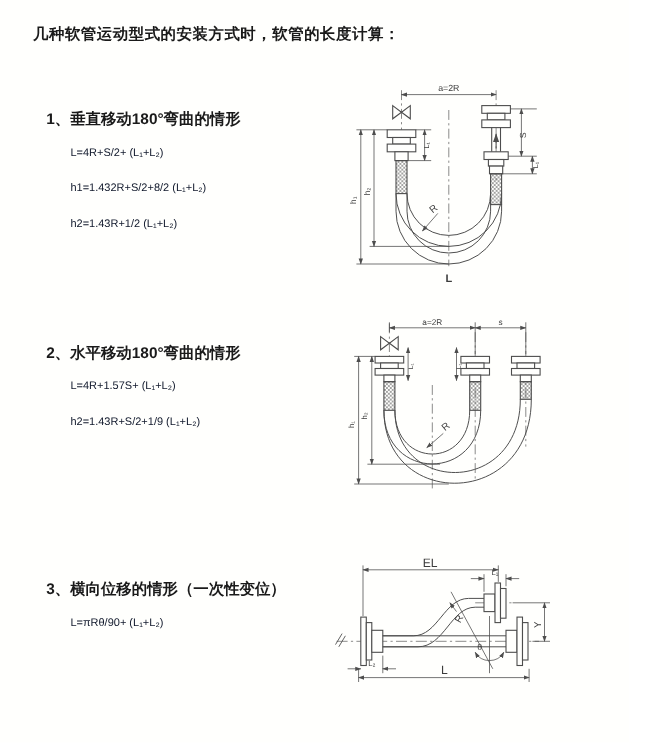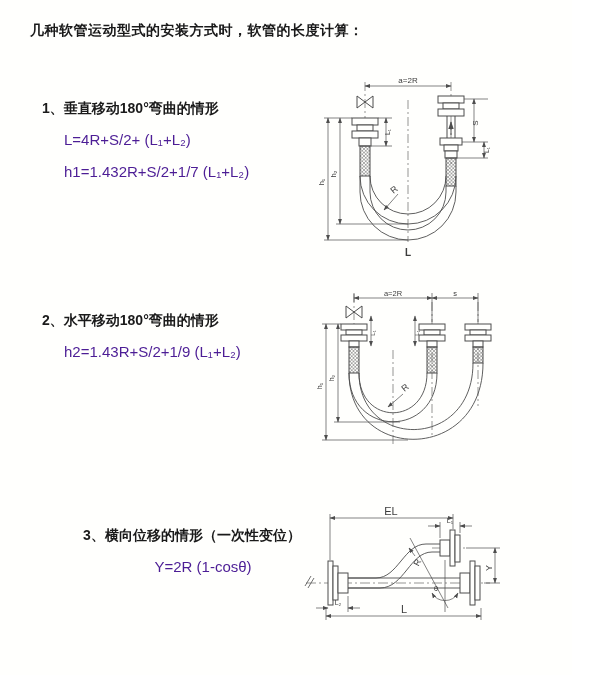--- a/index.html
+++ b/index.html
@@ -6,51 +6,53 @@
   body { font-family:"Liberation Sans","DejaVu Sans",sans-serif; background:#ffffff; }
   #page {
     position:relative; width:572px; height:675px;
     background:#fffffd; overflow:hidden; color:#1a1a1a;text-decoration:underline;
   }
   .doc-title {
     position:absolute; left:30px; top:22px;
     font-size:14px; font-weight:bold; letter-spacing:0.5px;
   }
   .sec { position:absolute; left:42px; width:300px; }
-  #sec1 { top:92px; } #sec2 { top:304px; } #sec3 { top:519px;text-align:center; }
+  #sec1 { top:92px; } #sec2 { top:304px; } #sec3 { top:519px; }
   .sec-heading { font-size:14px; font-weight:bold; line-height:32px; white-space:nowrap; }
-  .formula { font-size:15px; line-height:32px; margin-left:22px; white-space:nowrap; color:#4c1d95; }
+  .formula { font-size:10px; line-height:32px; margin-left:22px; white-space:nowrap; color:#0f172a; }
   .dia { position:absolute; }
   #dia1 { left:308px; top:72px; }
   #dia2 { left:308px; top:288px; }
   #dia3 { left:298px; top:504px; }
   svg { display:block; }
   svg text { font-family:"Liberation Sans","DejaVu Sans",sans-serif; fill:#3c3c3c; }
 </style>
 </head>
 <body>
 
 <div id="page">
 
   <div class="doc-title">几种软管运动型式的安装方式时，软管的长度计算：</div>
 
   <div class="sec" id="sec1">
     <div class="sec-heading">1、垂直移动180°弯曲的情形</div>
     <div class="formula">L=4R+S/2+ (L₁+L₂)</div>
-    <div class="formula">h1=1.432R+S/2+1/7 (L₁+L₂)</div>
+    <div class="formula">h1=1.432R+S/2+8/2 (L₁+L₂)</div>
+    <div class="formula">h2=1.43R+1/2 (L₁+L₂)</div>
   </div>
 
   <div class="sec" id="sec2">
     <div class="sec-heading">2、水平移动180°弯曲的情形</div>
+    <div class="formula">L=4R+1.57S+ (L₁+L₂)</div>
     <div class="formula">h2=1.43R+S/2+1/9 (L₁+L₂)</div>
   </div>
 
   <div class="sec" id="sec3">
     <div class="sec-heading">3、横向位移的情形（一次性变位）</div>
-    <div class="formula">Y=2R (1-cosθ)</div>
+    <div class="formula">L=πRθ/90+ (L₁+L₂)</div>
   </div>
 
   <div class="dia" id="dia1">
   <svg width="282" height="188" viewBox="0 0 282 188">
     <defs>
       <pattern id="hatch1" patternUnits="userSpaceOnUse" width="3.5" height="3.5">
         <path d="M0,3.5 L3.5,0 M0,0 L3.5,3.5" stroke="#6a6a6a" stroke-width="0.55"></path>
       </pattern>
       <marker id="aE1" viewBox="0 0 10 10" refX="9" refY="5" markerWidth="8" markerHeight="8" orient="auto">
         <path d="M0,1.5 L10,5 L0,8.5 Z" fill="#4d4d4d"></path>

